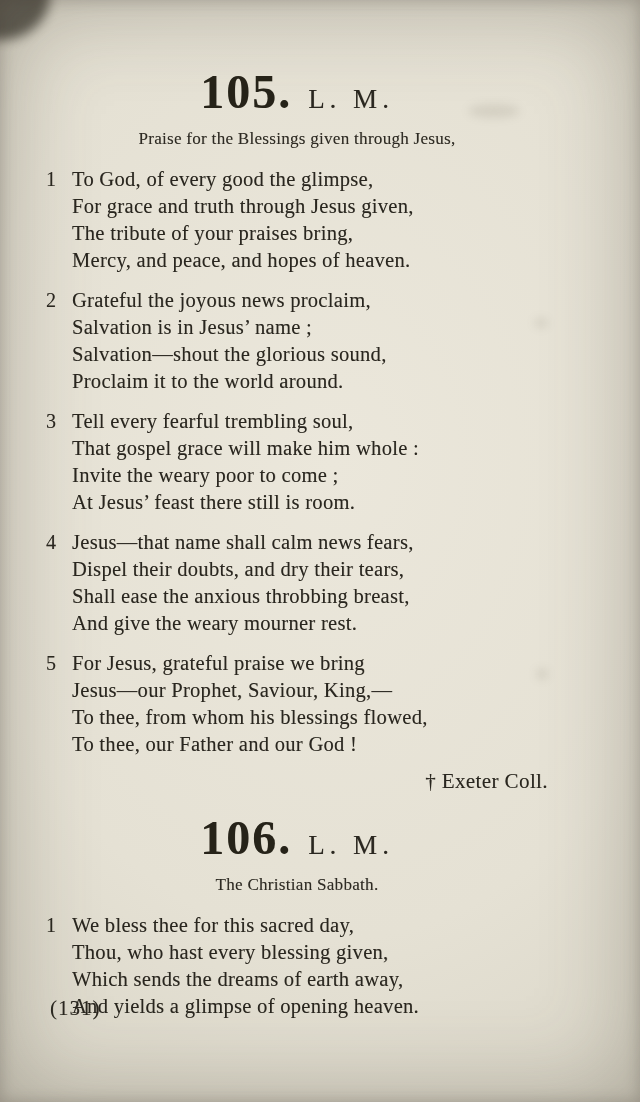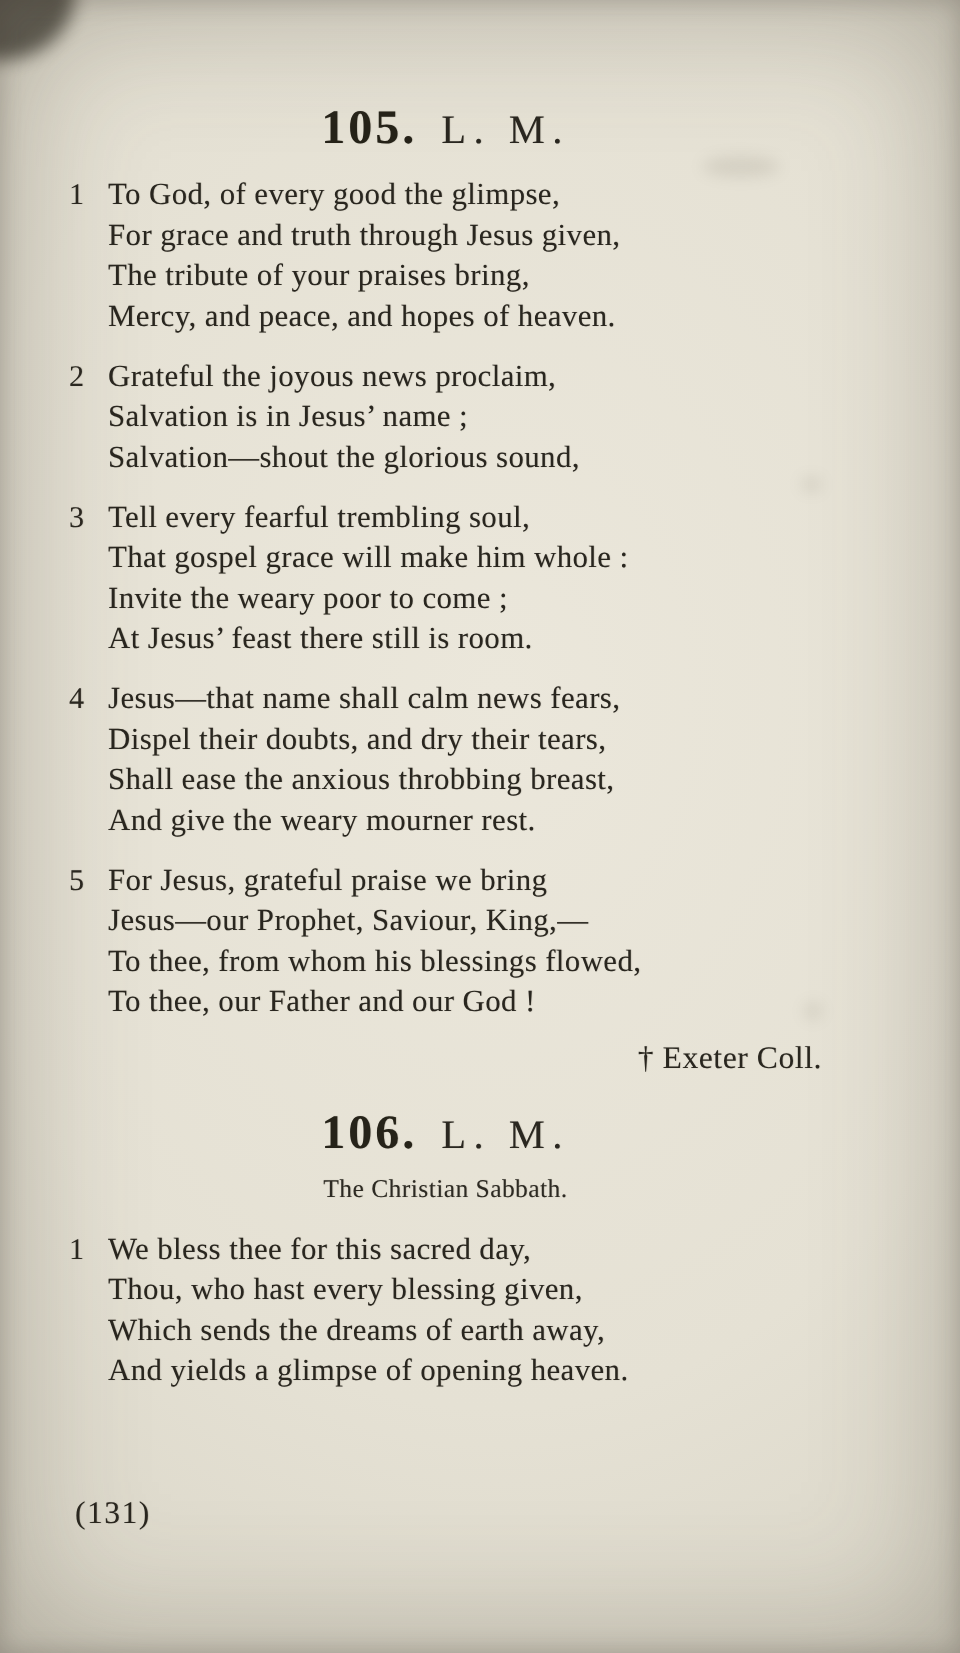--- a/index.html
+++ b/index.html
@@ -59,21 +59,21 @@
     letter-spacing: 2.5px;
     color: #322f28;
   }
   .hymn-title {
     text-align: center;
     margin-top: 20px;
     font-weight: normal;
     line-height: 1;
   }
   .hymn-number {
-    font-size: 32px;
+    font-size: 48px;
     font-weight: bold;
     letter-spacing: 2px;
     color: #262319;
   }
   .hymn-meter {
     font-size: 27px;
     letter-spacing: 5px;
     margin-left: 8px;
     color: #2a2720;
   }
@@ -129,36 +129,38 @@
   <div class="smudge smudge-c"></div>
 
   <div class="content">
 
 
     <section class="hymn hymn-105">
       <h1 class="hymn-title">
         <span class="hymn-number">105.</span>
         <span class="hymn-meter">L. M.</span>
       </h1>
+      <p class="hymn-subtitle">Praise for the Blessings given through Jesus,</p>
       <div class="verses">
           <div class="verse">
             <span class="verse-num">1</span>
             <div class="verse-lines">
               <div class="verse-line">To God, of every good the glimpse,</div>
               <div class="verse-line">For grace and truth through Jesus given,</div>
               <div class="verse-line">The tribute of your praises bring,</div>
               <div class="verse-line">Mercy, and peace, and hopes of heaven.</div>
             </div>
           </div>
           <div class="verse">
             <span class="verse-num">2</span>
             <div class="verse-lines">
               <div class="verse-line">Grateful the joyous news proclaim,</div>
               <div class="verse-line">Salvation is in Jesus’ name ;</div>
               <div class="verse-line">Salvation—shout the glorious sound,</div>
+              <div class="verse-line">Proclaim it to the world around.</div>
             </div>
           </div>
           <div class="verse">
             <span class="verse-num">3</span>
             <div class="verse-lines">
               <div class="verse-line">Tell every fearful trembling soul,</div>
               <div class="verse-line">That gospel grace will make him whole :</div>
               <div class="verse-line">Invite the weary poor to come ;</div>
               <div class="verse-line">At Jesus’ feast there still is room.</div>
             </div>

